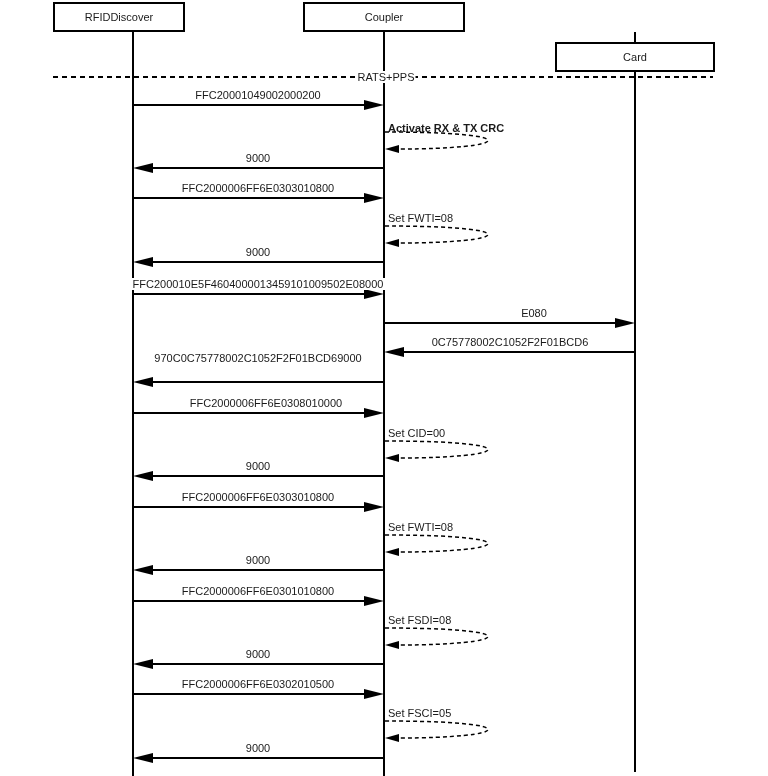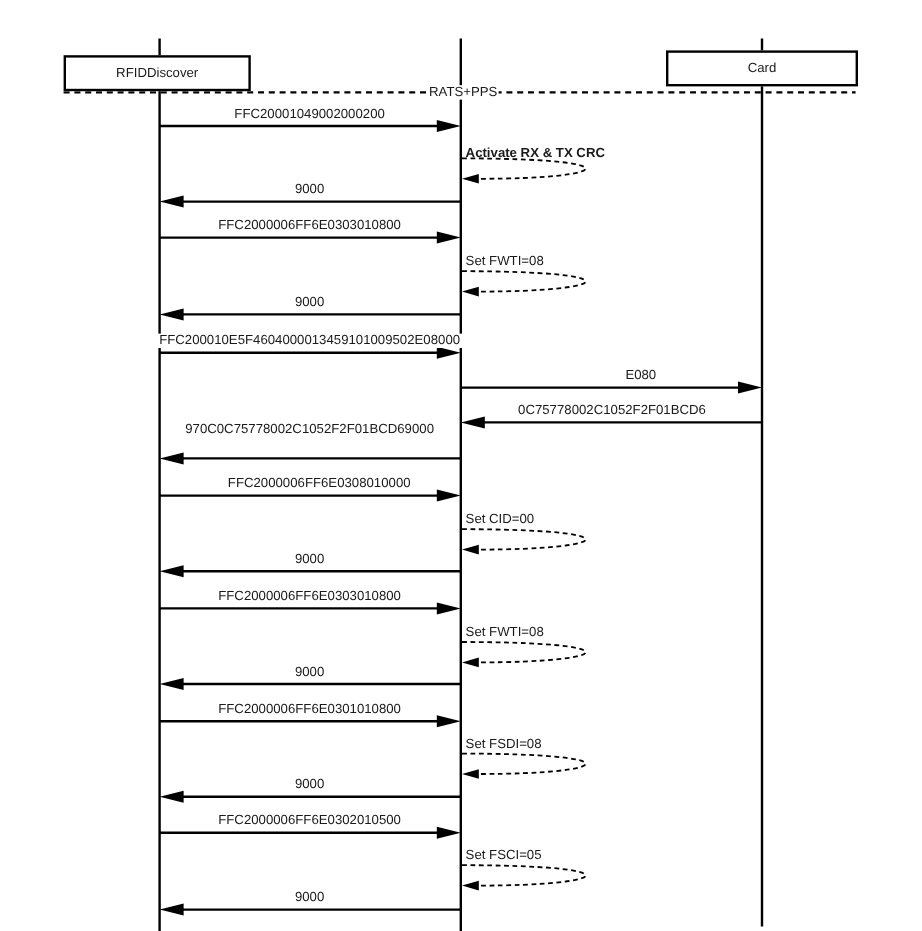--- a/index.html
+++ b/index.html
@@ -179,22 +179,25 @@
         <polygon points="385,738 399,734 399,742" stroke="none"></polygon>
       </g>
 
       <g>
         <line x1="139" y1="758" x2="384" y2="758" stroke-width="2"></line>
         <polygon points="133,758 153,753 153,763" stroke="none"></polygon>
       </g>
     </g>
   </svg>
 
-  <div class="actor-box" style="left:53px; width:156px;margin-top:44px;">
+  <div class="actor-box" style="left:53px; width:132px;">
     <span>RFIDDiscover</span>
+  </div>
+  <div class="actor-box" style="left:303px; width:162px;">
+    <span>Coupler</span>
   </div>
   <div class="actor-box" style="left:555px; width:160px;margin-top:40px;">
     <span>Card</span>
   </div>
 
   <div class="divider-label">RATS+PPS</div>
 
   <div class="msg-label" style="left:258px; top:89px;">FFC20001049002000200</div>
   <div class="self-label" style="top:122px;font-weight:bold;">Activate RX &amp; TX CRC</div>
   <div class="msg-label" style="left:258px; top:152px;">9000</div>

